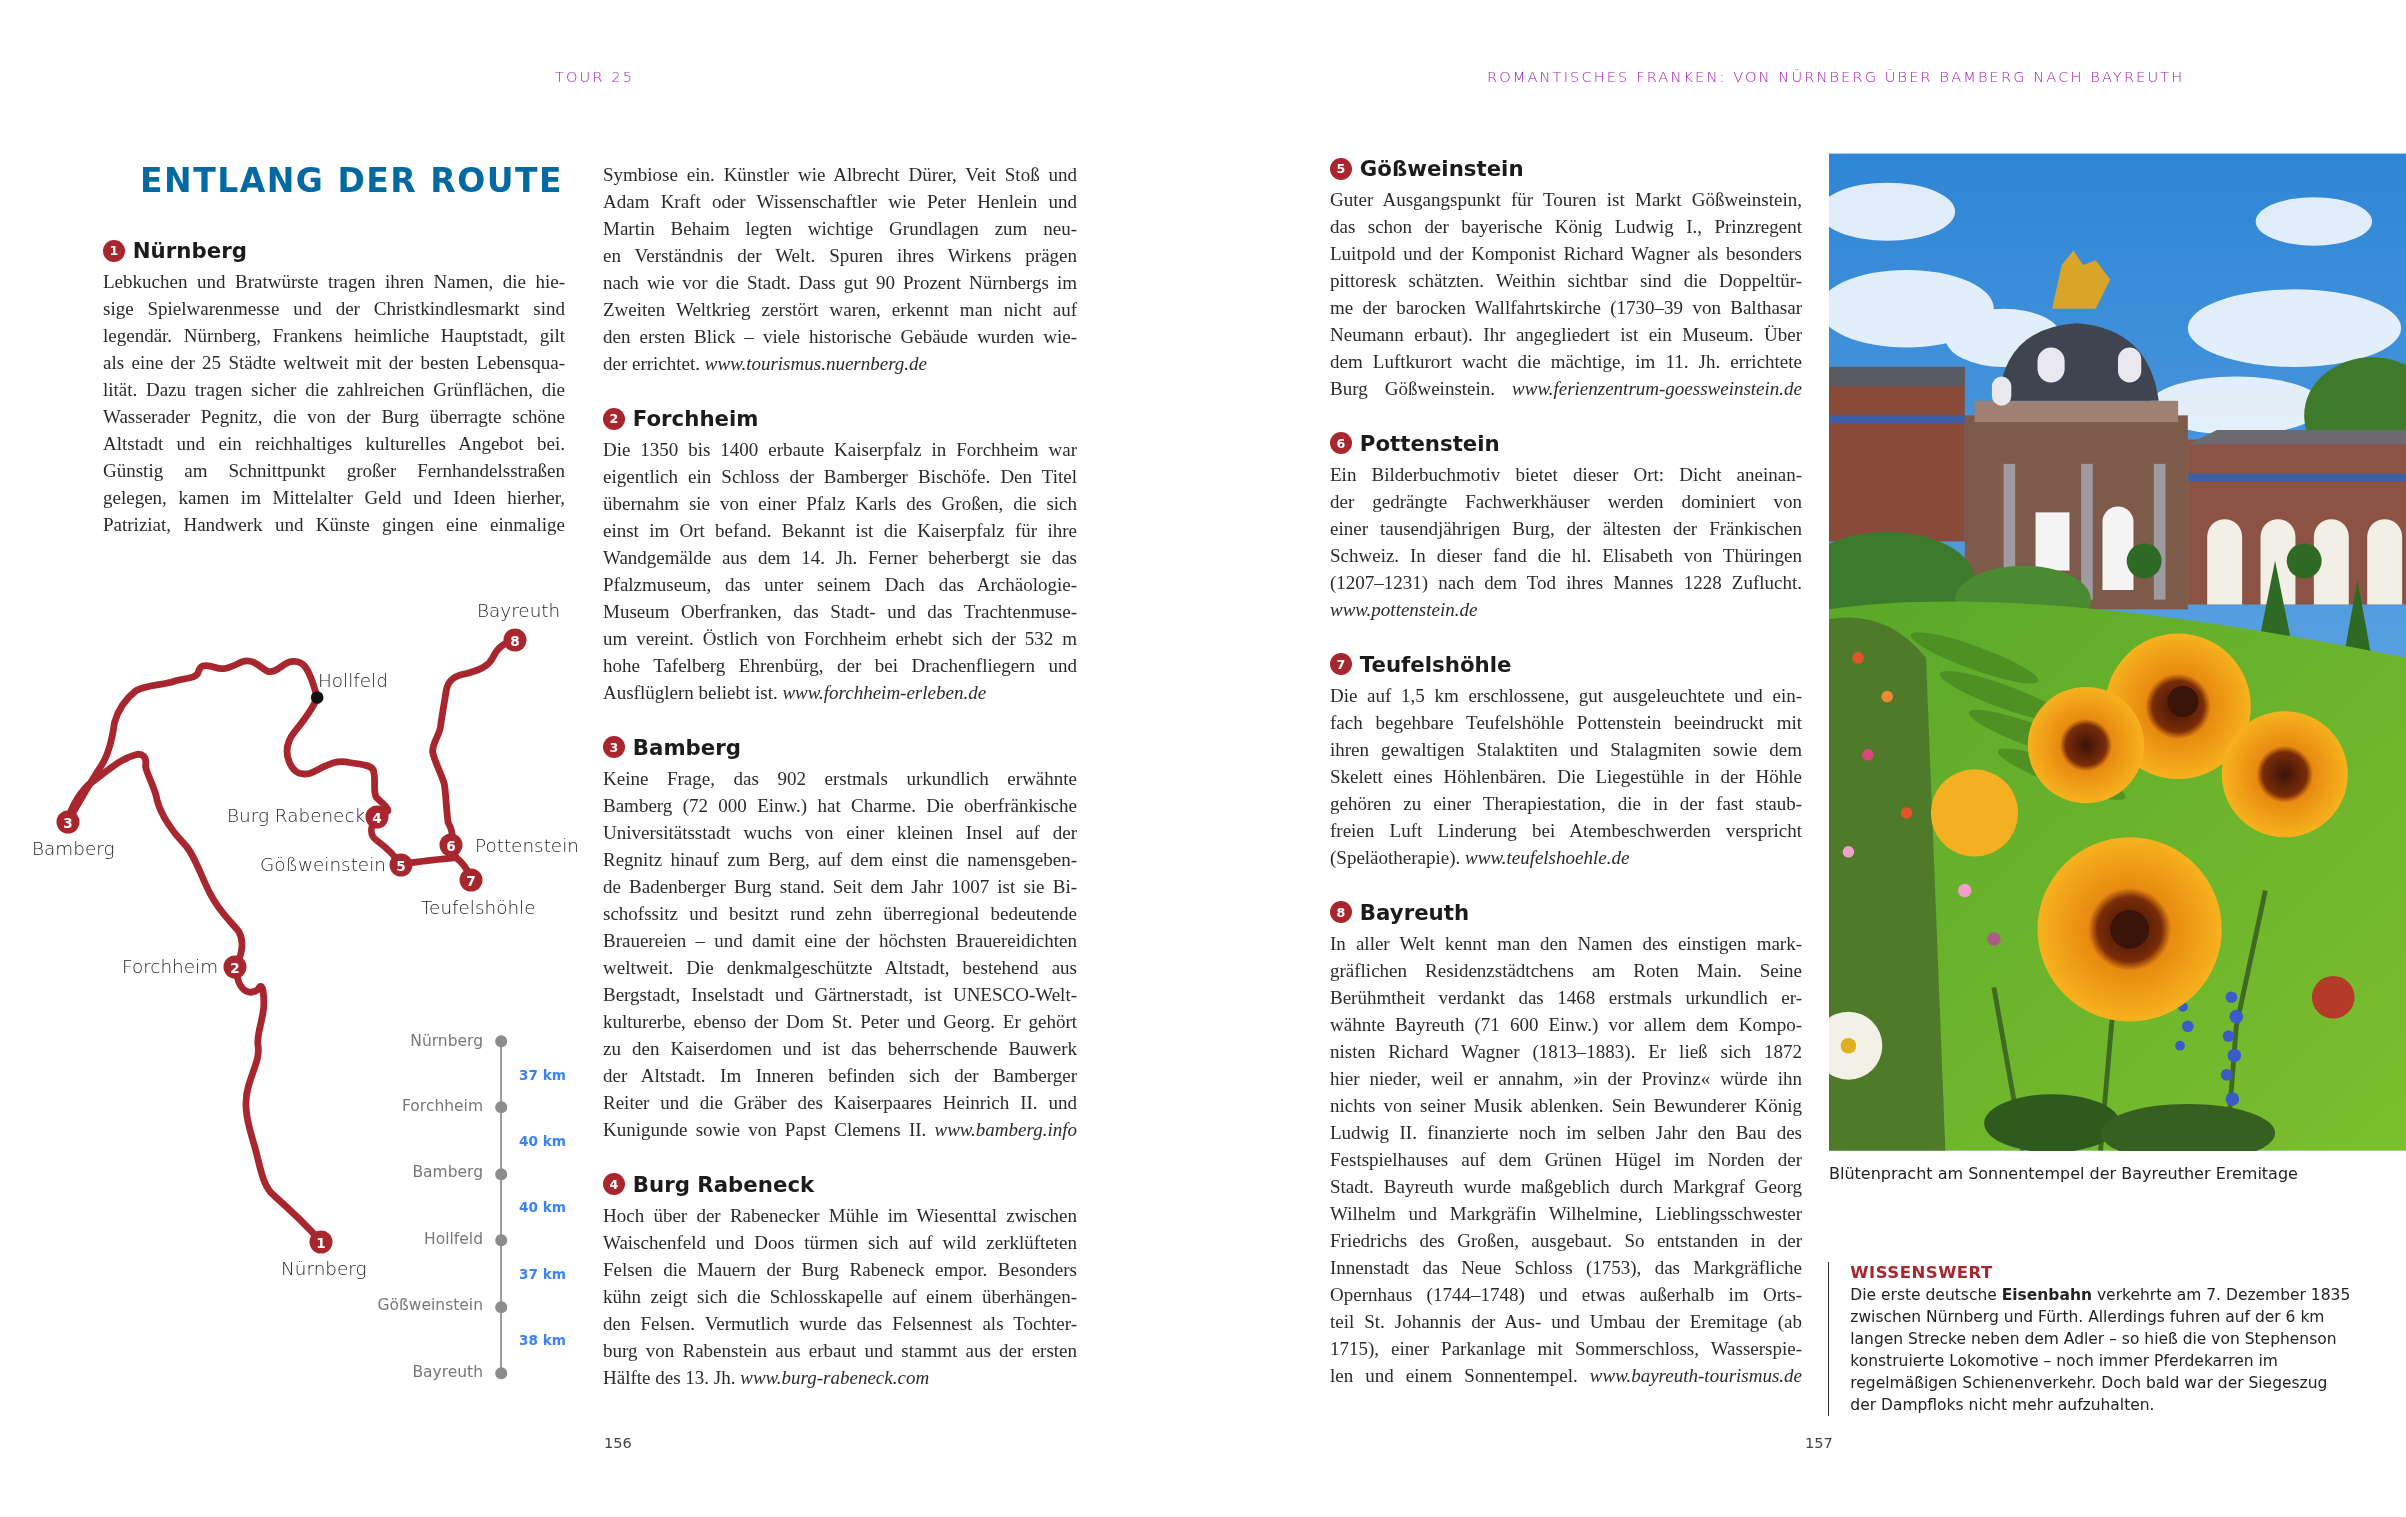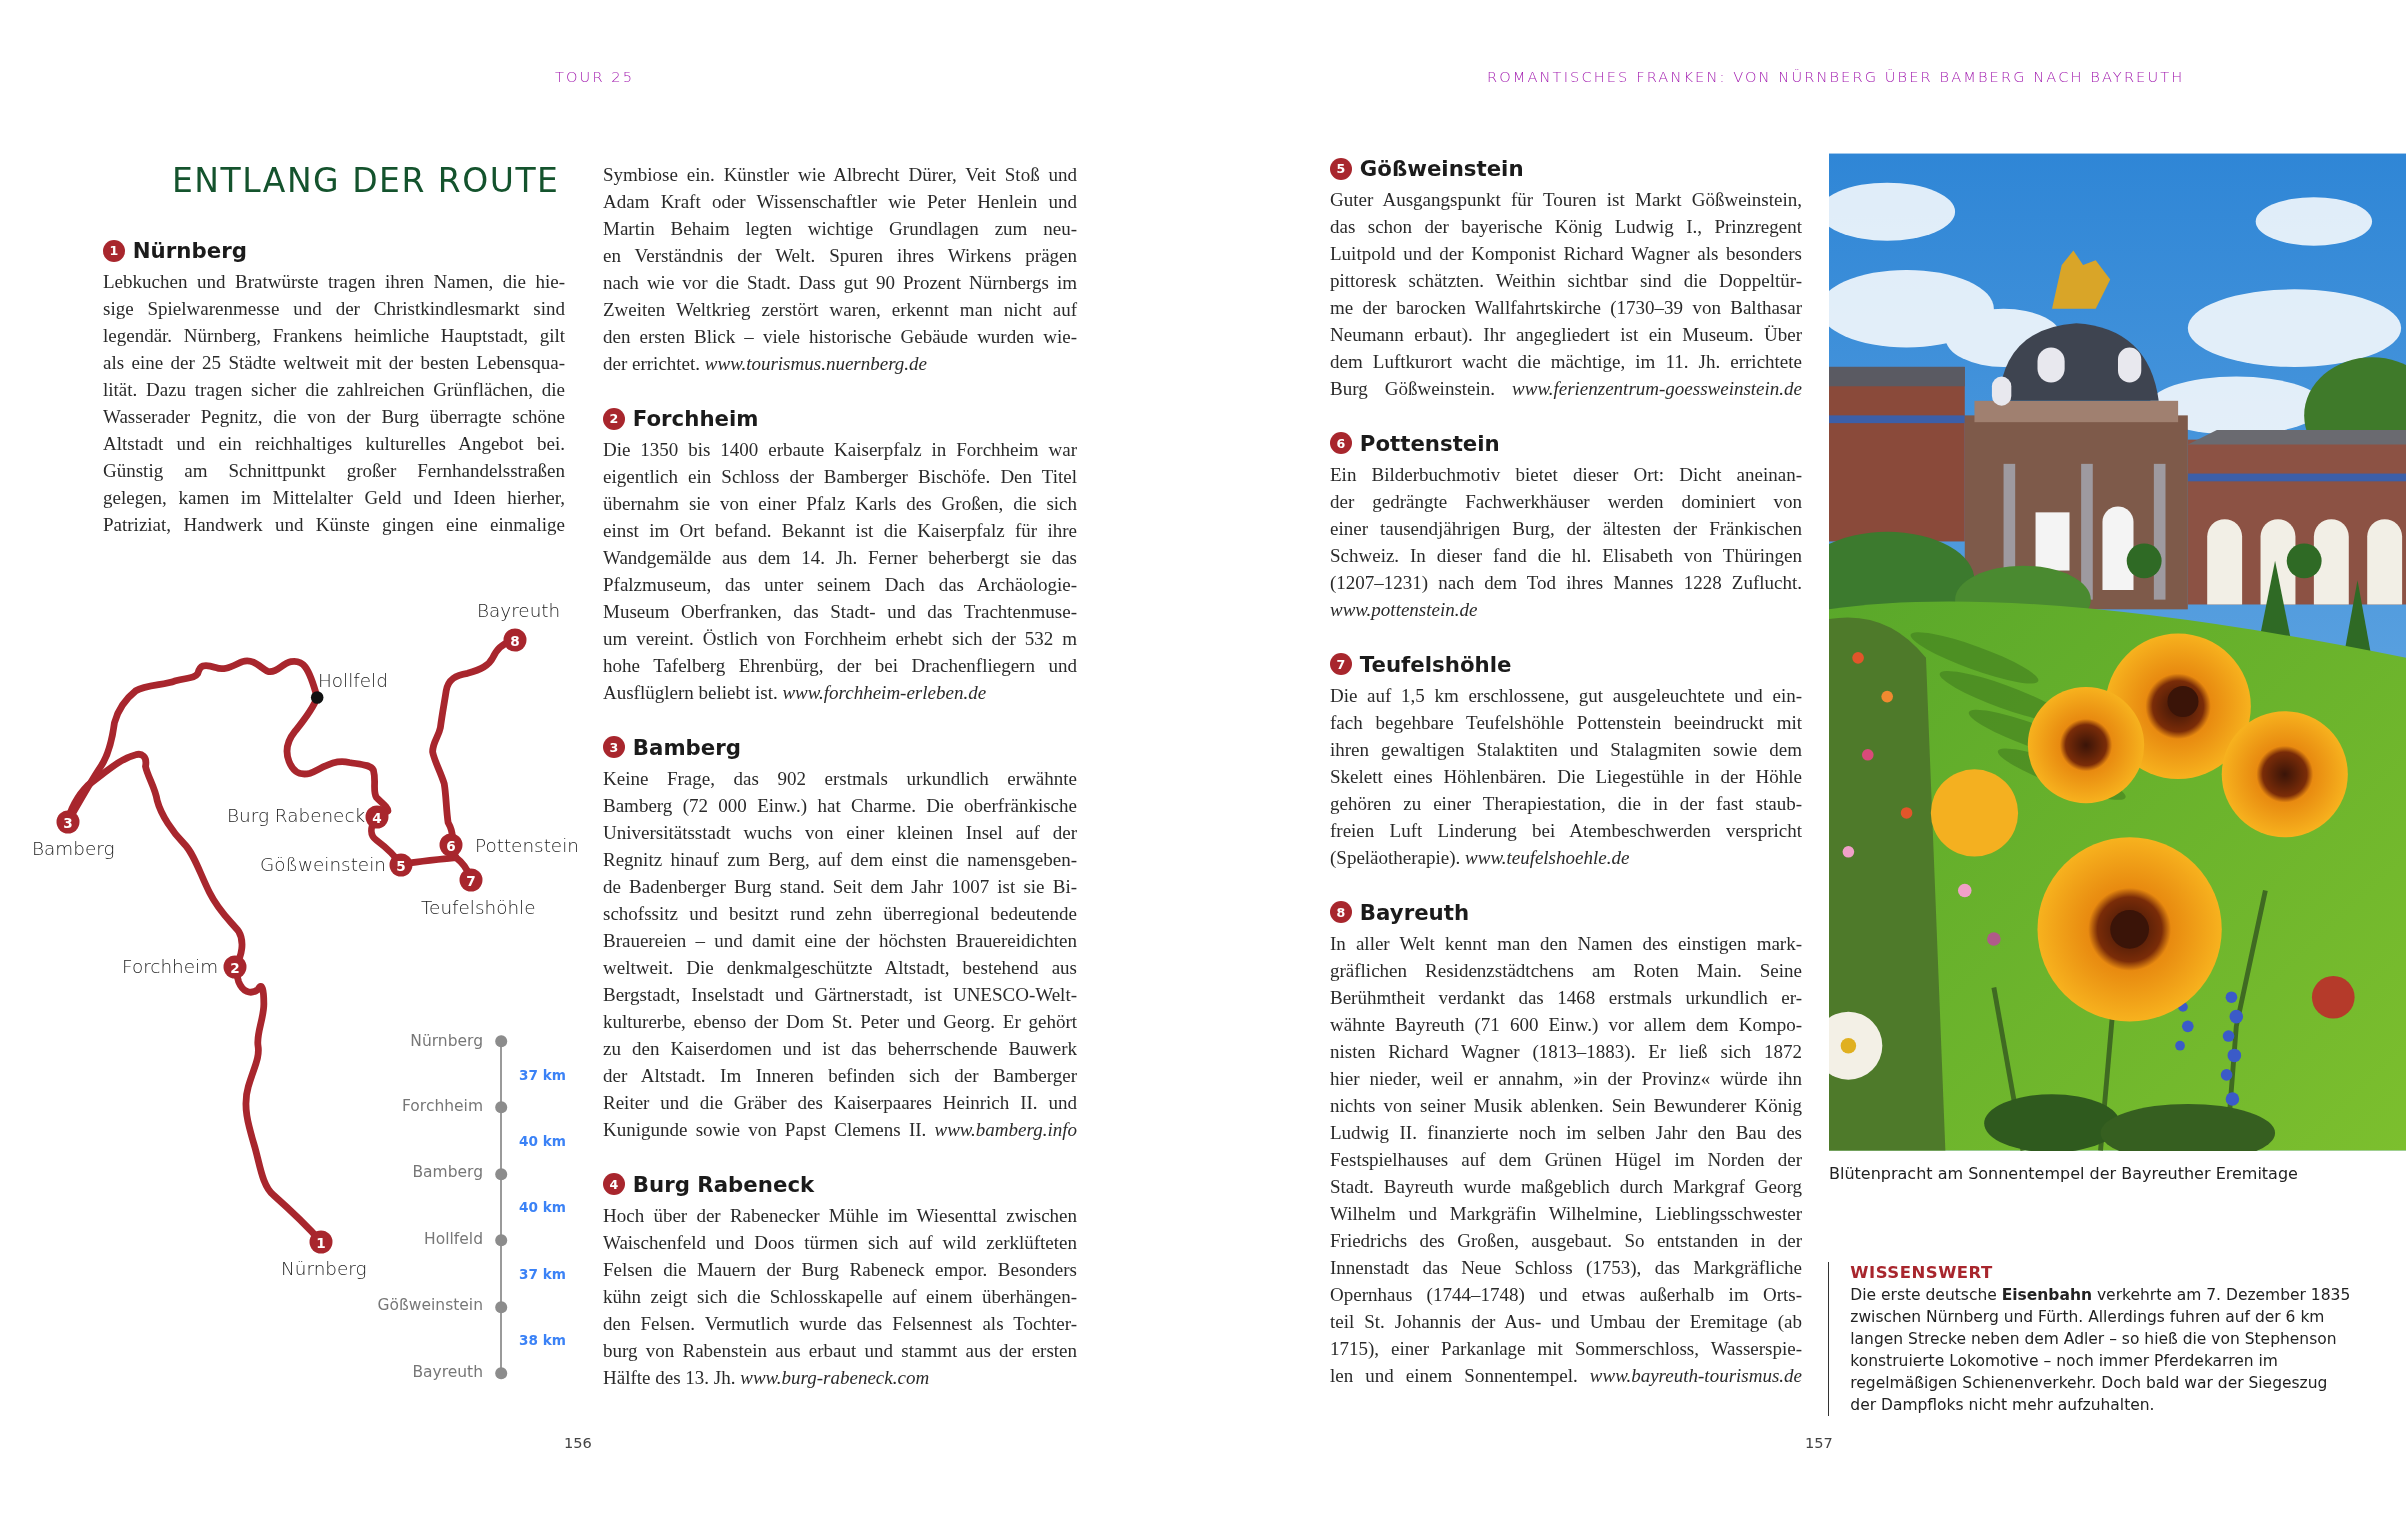--- a/index.html
+++ b/index.html
@@ -1,20 +1,20 @@
 <!DOCTYPE html>
 <html><head>
 <meta charset="utf-8">
 <style>
   html,body{margin:0;padding:0;background:#fff;}
   body{width:2407px;height:1518px;position:relative;overflow:hidden;font-family:"Liberation Serif","DejaVu Serif",serif;color:#222;}
   .abs{position:absolute;}
   .runhead{position:absolute;top:68px;font-family:"DejaVu Sans","Liberation Sans",sans-serif;font-size:14.6px;letter-spacing:2.1px;color:#a21caf;font-weight:300;}
   .pagenum{position:absolute;top:1434px;font-family:"DejaVu Sans","Liberation Sans",sans-serif;font-size:14.6px;color:#444;}
-  .title{position:absolute;left:172px;top:161px;font-family:"DejaVu Sans","Liberation Sans",sans-serif;font-weight:normal;font-size:33px;letter-spacing:1.5px;color:#14532d;}
+  .title{position:absolute;left:140px;top:161px;font-family:"DejaVu Sans","Liberation Sans",sans-serif;font-weight:bold;font-size:33px;letter-spacing:1.5px;color:#0369a1;}
   .col{position:absolute;font-size:19px;line-height:27px;color:#2a2a2a;text-align:justify;}
   .sec-h{display:flex;align-items:center;margin:0 0 1.9px 0;font-family:"DejaVu Sans","Liberation Sans",sans-serif;font-weight:bold;font-size:21.3px;color:#1b1b1b;height:31px;}
   .num{display:inline-flex;align-items:center;justify-content:center;width:22px;height:22px;border-radius:50%;background:#a8262d;color:#fff;font-size:12.6px;font-weight:bold;margin-right:7.8px;font-family:"DejaVu Sans",sans-serif;}
   .url{font-style:italic;}
   .gap{height:26px;}
   .line{display:block;text-align:justify;text-align-last:justify;white-space:nowrap;}
   .line.last{text-align-last:left;}
   
   .map-label{position:absolute;font-family:"DejaVu Sans","Liberation Sans",sans-serif;font-size:18.4px;color:#222;font-weight:300;white-space:nowrap;}
   .marker{position:absolute;width:23px;height:23px;border-radius:50%;background:#a8262d;color:#fff;font-family:"DejaVu Sans",sans-serif;font-weight:bold;font-size:13.6px;display:flex;align-items:center;justify-content:center;transform:translate(-50%,-50%);}
@@ -380,15 +380,15 @@
   </svg>
 </div>
 
 <div class="caption">Blütenpracht am Sonnentempel der Bayreuther Eremitage</div>
 
 <div class="info">
   <div class="info-h">WISSENSWERT</div>
   <div><span>Die erste deutsche </span><b>Eisenbahn</b><span> verkehrte am 7. Dezember 1835 zwischen Nürnberg und Fürth. Allerdings fuhren auf der 6 km langen Strecke neben dem Adler – so hieß die von Stephenson konstruierte Lokomotive – noch immer Pferdekarren im regelmäßigen Schienenverkehr. Doch bald war der Siegeszug der Dampfloks nicht mehr aufzuhalten.</span></div>
 </div>
 
-<div class="pagenum" style="left:564px;text-align:right;">156</div>
+<div class="pagenum" style="left:604px;text-align:right;">156</div>
 <div class="pagenum" style="left:1805px;text-align:center;">157</div>
 
 
 </body></html>

